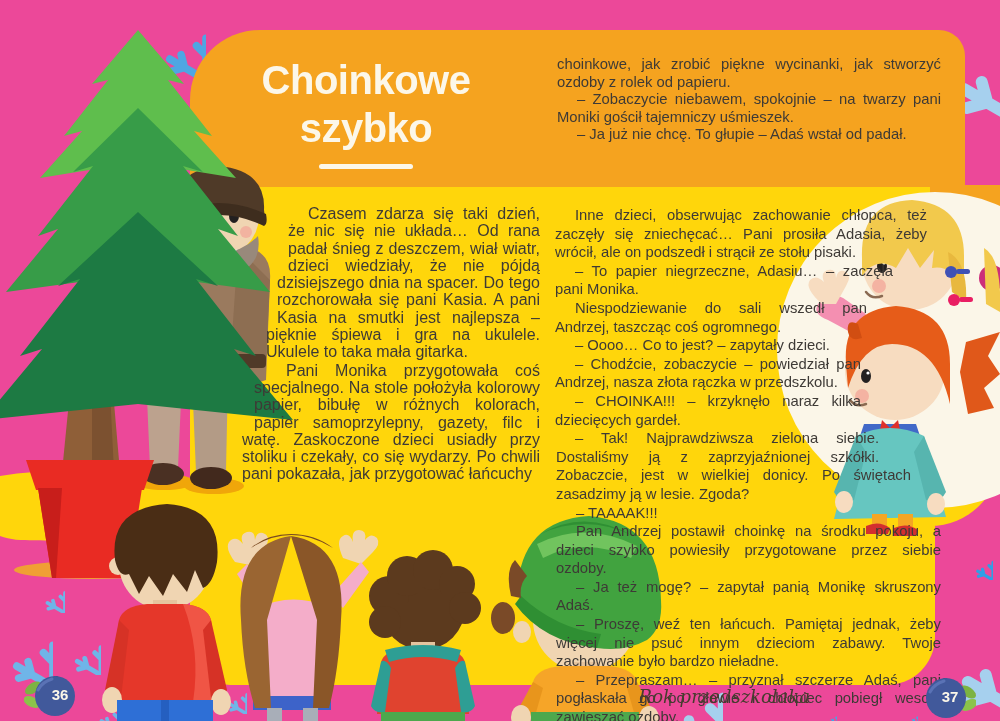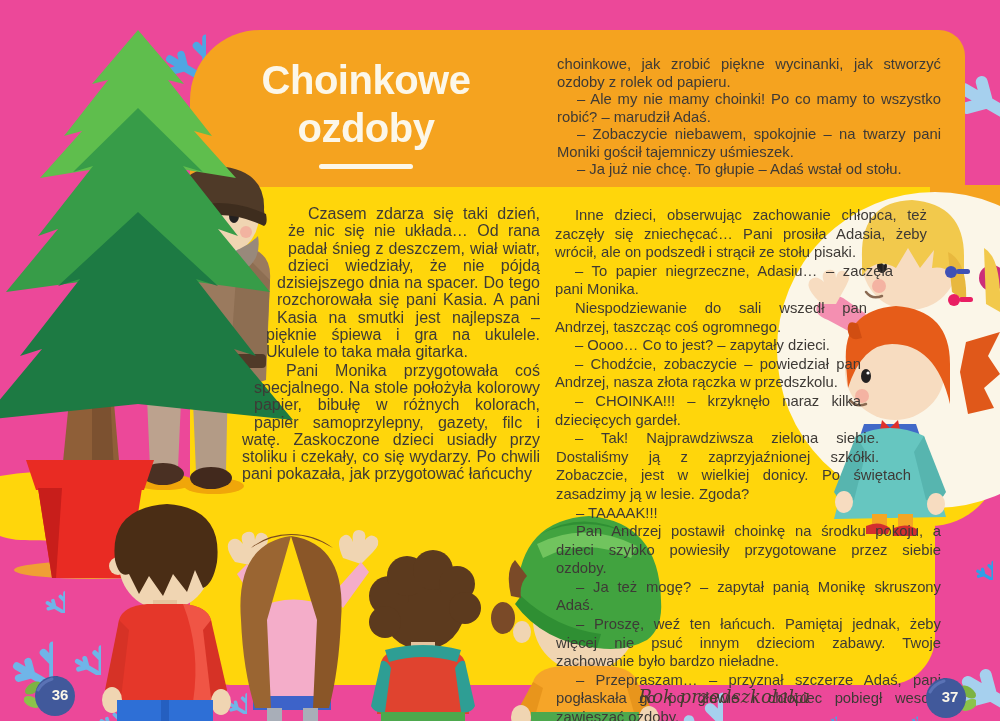--- a/index.html
+++ b/index.html
@@ -154,21 +154,21 @@
     <path d="M34,450 L162,450 L152,480 L44,480 Z" fill="#E92B23"></path>
     <path d="M46,478 L150,478 L136,568 L60,568 Z" fill="#E92B23"></path>
     <path d="M46,478 L70,478 L64,568 L60,568 Z" fill="#C81E1B"></path>
     <path d="M146,20 L192,74 L176,70 L220,126 L202,121 L244,168 L146,152 L48,168 L90,121 L72,126 L116,70 L100,74 Z" fill="#5FBE4D"></path>
     <path d="M146,98 L211,162 L191,156 L246,226 L226,219 L278,282 L146,264 L14,282 L66,219 L46,226 L101,156 L81,162 Z" fill="#379C48"></path>
     <path d="M146,202 L226,276 L204,269 L264,346 L242,339 L301,410 L146,394 L-9,410 L50,339 L28,346 L88,269 L66,276 Z" fill="#1D7A43"></path>
   </svg>
 
   <div class="abs" id="title-box">
     <div class="t">Choinkowe</div>
-    <div class="t" style="margin-top:0">ozdoby</div>
+    <div class="t" style="margin-top:0">szybko</div>
     <div id="title-underline"></div>
   </div>
 
   <svg class="abs" style="left:770px;top:192px" width="230" height="345" viewBox="0 0 230 345">
     <circle cx="222" cy="86" r="13" fill="#CC2E7A"></circle>
     <path d="M214,56 Q232,66 230,120 L216,112 Z" fill="#F2C94C"></path>
     <path d="M48,112 Q62,98 76,108 L96,122 L84,142 L58,128 Q42,122 48,112 Z" fill="#F48FB1"></path>
     <path d="M52,112 Q34,96 40,88 Q46,82 54,90 Q50,80 58,78 Q66,76 66,86 Q68,76 76,80 Q82,84 76,94 L66,112 Z" fill="#F7DCC0"></path>
     <circle cx="140" cy="70" r="48" fill="#F7DCC0"></circle>
     <ellipse cx="112" cy="74" rx="5" ry="7" fill="#232020"></ellipse>
@@ -268,23 +268,22 @@
     <div class="fl" style="width:44px;height:55px"></div>
     <div class="fl" style="width:32px;height:55px"></div>
     <div class="fl" style="width:20px;height:55px"></div>
     <div class="fl" style="width:8px;height:55px"></div>
     <p class="ind">Czasem zdarza się taki dzień, że nic się nie układa… Od rana padał śnieg z deszczem, wiał wiatr, dzieci wiedziały, że nie pójdą dzisiejszego dnia na spacer. Do tego rozchorowała się pani Kasia. A pani Kasia na smutki jest najlepsza – pięknie śpiewa i gra na ukulele. Ukulele to taka mała gitarka.</p>
     <p class="ind">Pani Monika przygotowała coś specjalnego. Na stole położyła kolorowy papier, bibułę w różnych kolorach, papier samoprzylepny, gazety, filc i watę. Zaskoczone dzieci usiadły przy stoliku i czekały, co się wydarzy. Po chwili pani pokazała, jak przygotować łańcuchy</p>
   </div>
 
   <div class="abs col" id="right-top-col">
     <p>choinkowe, jak zrobić piękne wycinanki, jak stworzyć ozdoby z rolek od papieru.</p>
-    <p class="ind">– Ale my nie mamy choinki! Po co mamy to wszystko robić? – marudził Adaś.</p>
     <p class="ind">– Zobaczycie niebawem, spokojnie – na twarzy pani Moniki gościł tajemniczy uśmieszek.</p>
-    <p class="ind">– Ja już nie chcę. To głupie – Adaś wstał od stołu.</p>
+    <p class="ind">– Ja już nie chcę. To głupie – Adaś wstał od padał.</p>
   </div>
 
   <div class="abs col" id="right-main-col">
     <div class="fr" style="width:14px;height:40px"></div>
     <div class="fr" style="width:48px;height:45px"></div>
     <div class="fr" style="width:74px;height:55px"></div>
     <div class="fr" style="width:80px;height:60px"></div>
     <div class="fr" style="width:62px;height:55px"></div>
     <div class="fr" style="width:30px;height:49px"></div>
     <div class="fl" style="width:1px;height:306px"></div>

